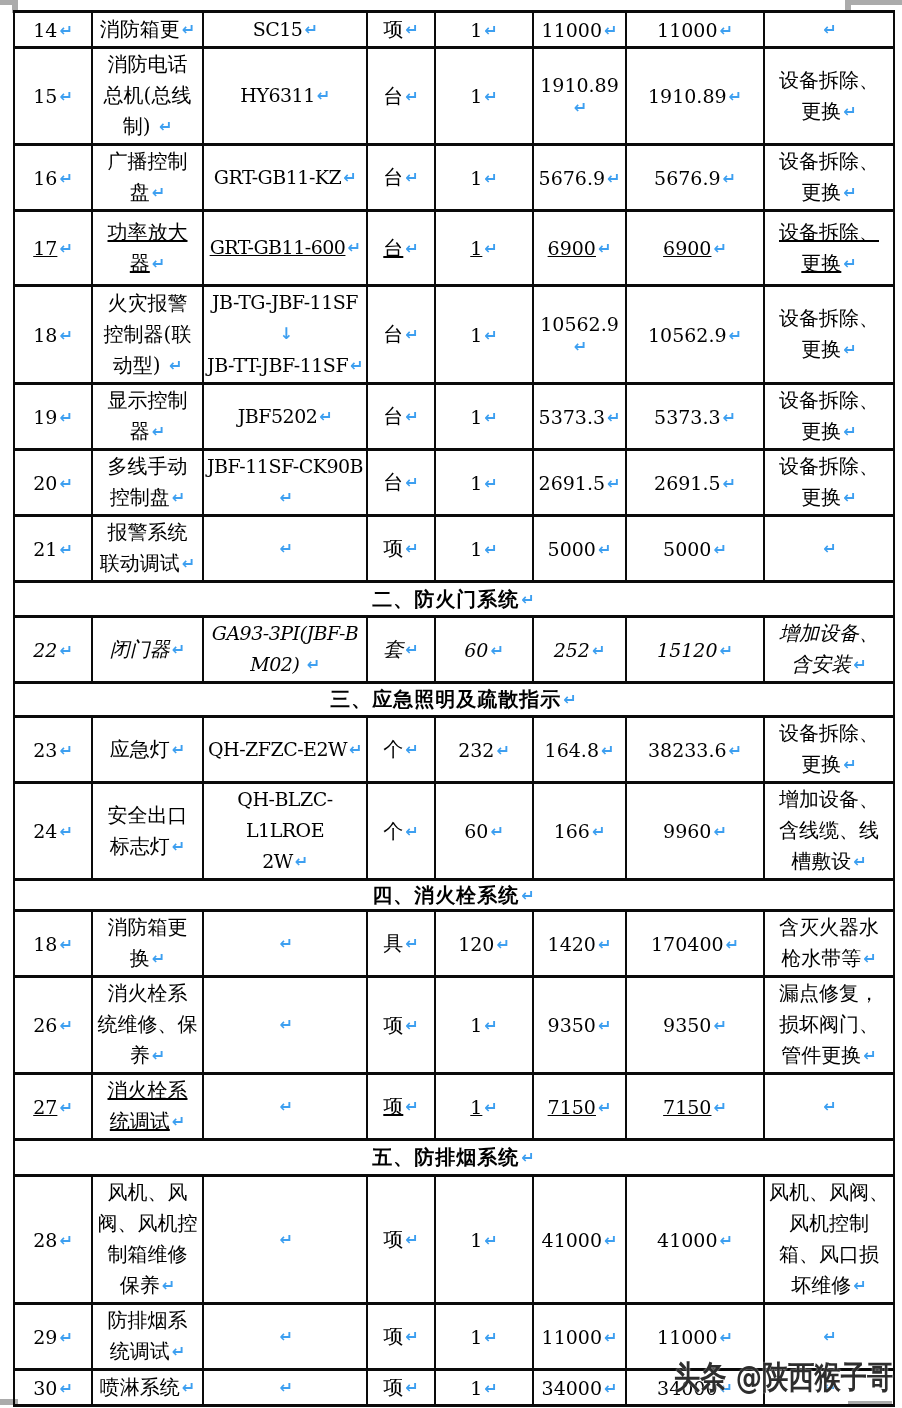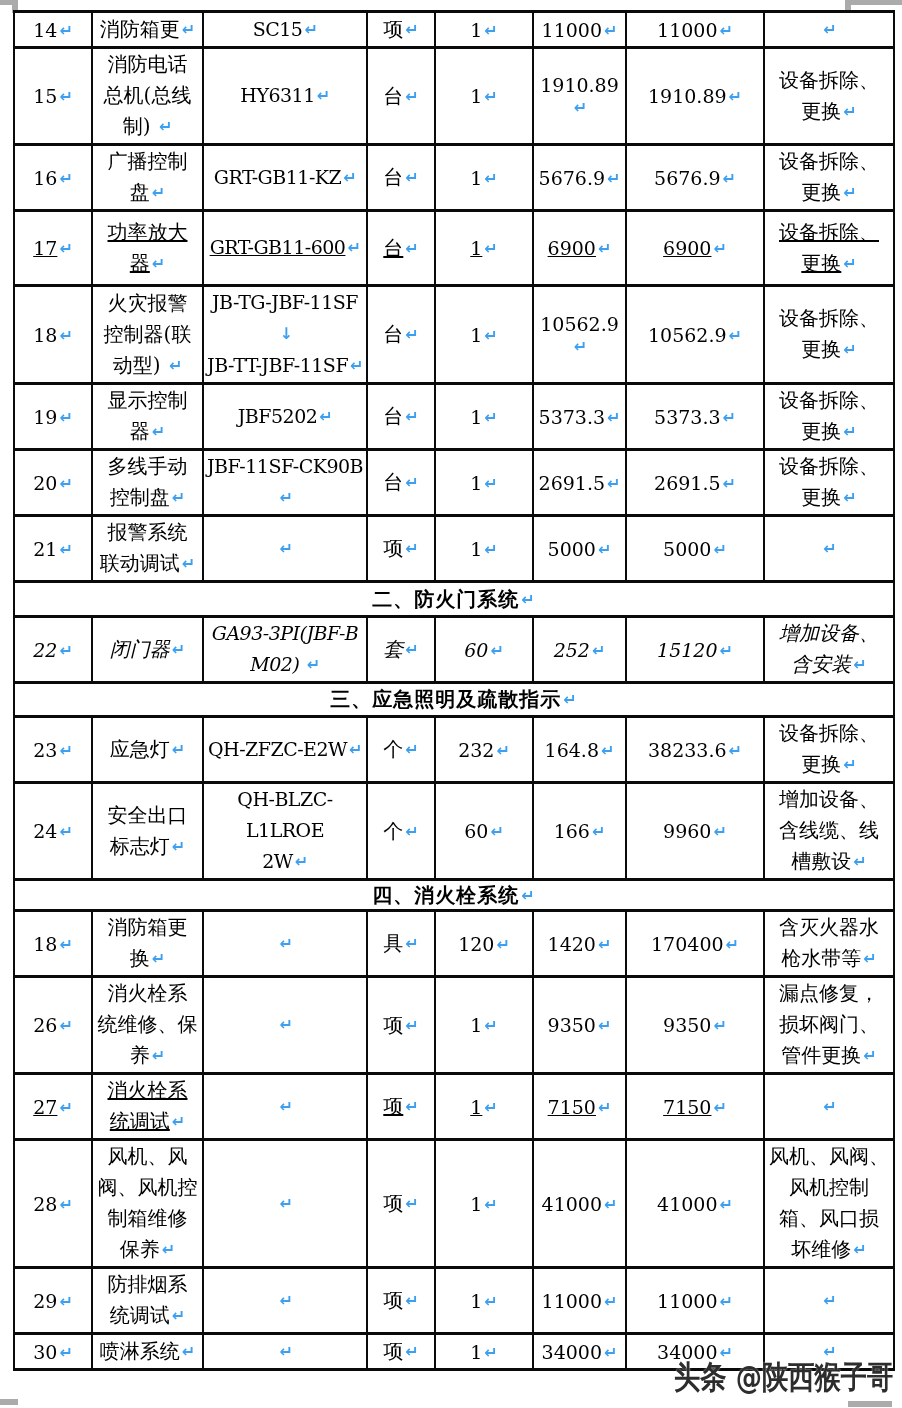--- a/index.html
+++ b/index.html
@@ -243,20 +243,23 @@
           <td class="col-no"><span class="cell-text">27</span><span class="mark">↵</span></td>
           <td class="col-name"><span class="cell-text">消火栓系
 统调试</span><span class="mark">↵</span></td>
           <td class="col-model"><span class="mark">↵</span></td>
           <td class="col-unit"><span class="cell-text">项</span><span class="mark">↵</span></td>
           <td class="col-qty"><span class="cell-text">1</span><span class="mark">↵</span></td>
           <td class="col-price"><span class="cell-text">7150</span><span class="mark">↵</span></td>
           <td class="col-total"><span class="cell-text">7150</span><span class="mark">↵</span></td>
           <td class="col-remark"><span class="mark">↵</span></td>
         </tr>
+        <tr style="height: 36px;">
+          <td colspan="8" class="section-cell"><span class="cell-text">五、防排烟系统</span><span class="mark">↵</span></td>
+        </tr>
         <tr style="height: 125px;">
           <td class="col-no"><span class="cell-text">28</span><span class="mark">↵</span></td>
           <td class="col-name"><span class="cell-text">风机、风
 阀、风机控
 制箱维修
 保养</span><span class="mark">↵</span></td>
           <td class="col-model"><span class="mark">↵</span></td>
           <td class="col-unit"><span class="cell-text">项</span><span class="mark">↵</span></td>
           <td class="col-qty"><span class="cell-text">1</span><span class="mark">↵</span></td>
           <td class="col-price"><span class="cell-text">41000</span><span class="mark">↵</span></td>

